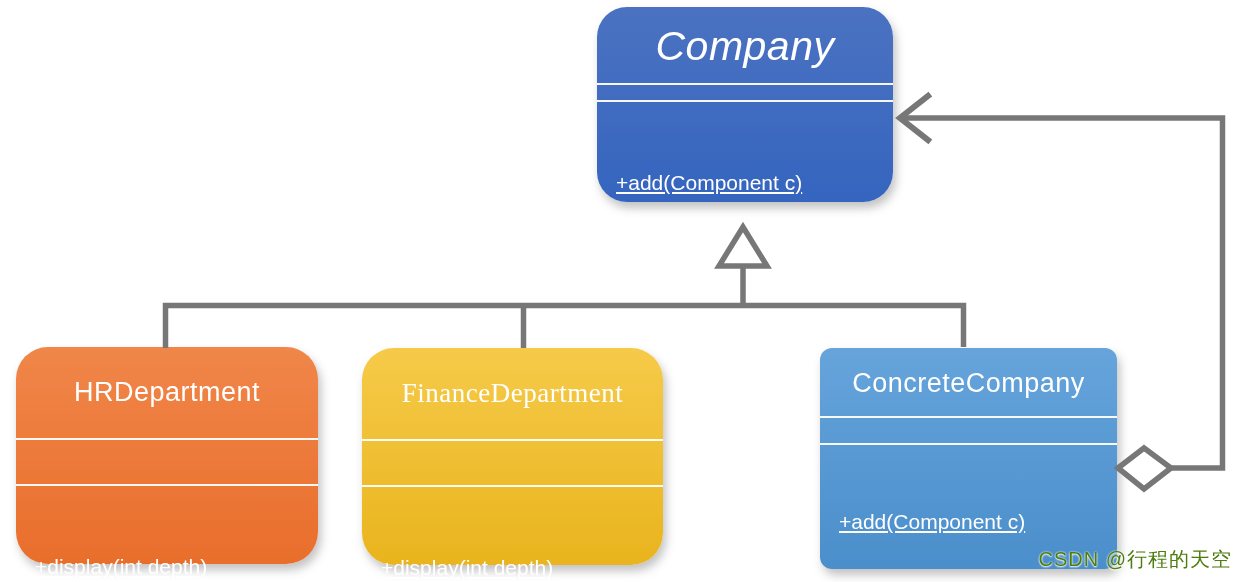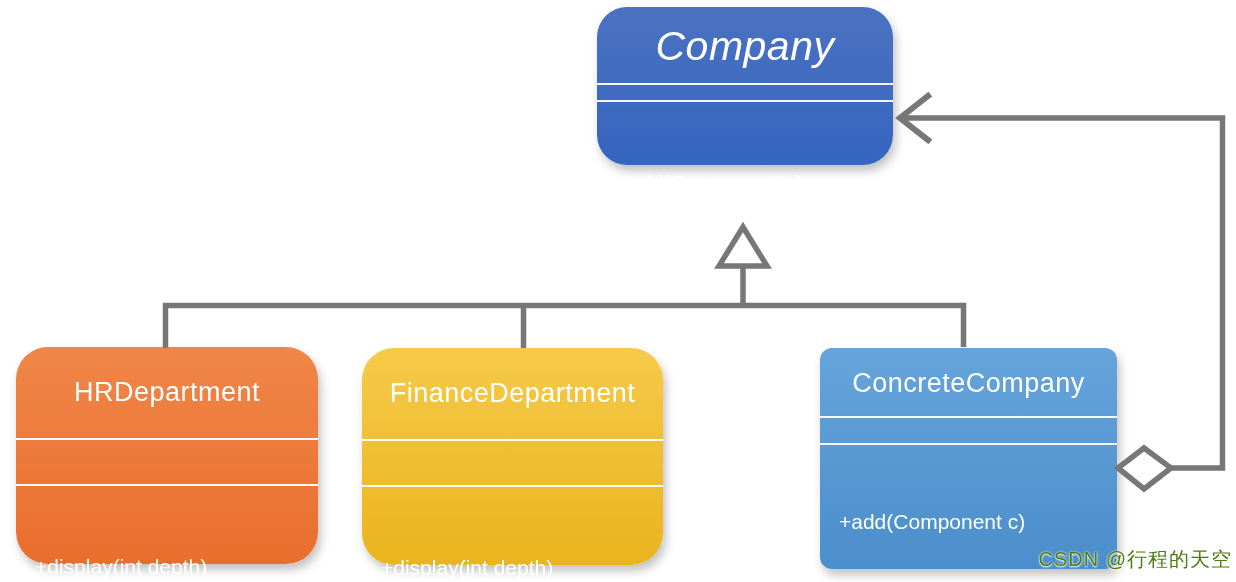--- a/index.html
+++ b/index.html
@@ -30,24 +30,24 @@
     left: 0; right: 0;
     height: 2px;
     background: rgba(255,255,255,0.95);
   }
   .uml-box .methods {
     position: absolute;
     left: 19px; right: 8px;
     font-size: 21px;
     white-space: pre;
   }
-  .uml-box .methods .m { display: block; }
+  .uml-box .methods .m { display: block; text-decoration: underline; }
 
   .box-company {
-    left: 597px; top: 7px; width: 296px; height: 158px;
+    left: 597px; top: 7px; width: 296px; height: 195px;
     border-radius: 30px;
     background: linear-gradient(180deg, var(--company_top, #4b72c1), var(--company_bottom, #3565bf));
   }
   .box-company .uml-title { top: 16px; font-size: 41px; font-style: italic; }
   .box-company .sep1 { top: 76px; }
   .box-company .sep2 { top: 93px; }
   .box-company .methods { top: 105px; line-height: 28.5px; }
 
   .box-hr {
     left: 16px; top: 347px; width: 302px; height: 217px;
@@ -57,21 +57,21 @@
   .box-hr .uml-title { top: 30px; font-size: 27px; }
   .box-hr .sep1 { top: 91px; }
   .box-hr .sep2 { top: 137px; }
   .box-hr .methods { top: 152px; line-height: 27px; }
 
   .box-finance {
     left: 362px; top: 348px; width: 301px; height: 217px;
     border-radius: 32px;
     background: linear-gradient(180deg, var(--finance_top, #f6ca49), var(--finance_bottom, #e9b41d));
   }
-  .box-finance .uml-title { top: 30px; font-size: 27px; }
+  .box-finance .uml-title { top: 30px; font-size: 27px; font-family: Liberation Serif, serif; }
   .box-finance .sep1 { top: 91px; }
   .box-finance .sep2 { top: 137px; }
   .box-finance .methods { top: 152px; line-height: 27px; }
 
   .box-concrete {
     left: 820px; top: 348px; width: 297px; height: 221px;
     border-radius: 12px;
     background: linear-gradient(180deg, var(--concrete_top, #66a4db), var(--concrete_bottom, #4a8ecb));
   }
   .box-concrete .uml-title { top: 20px; font-size: 27px; }

